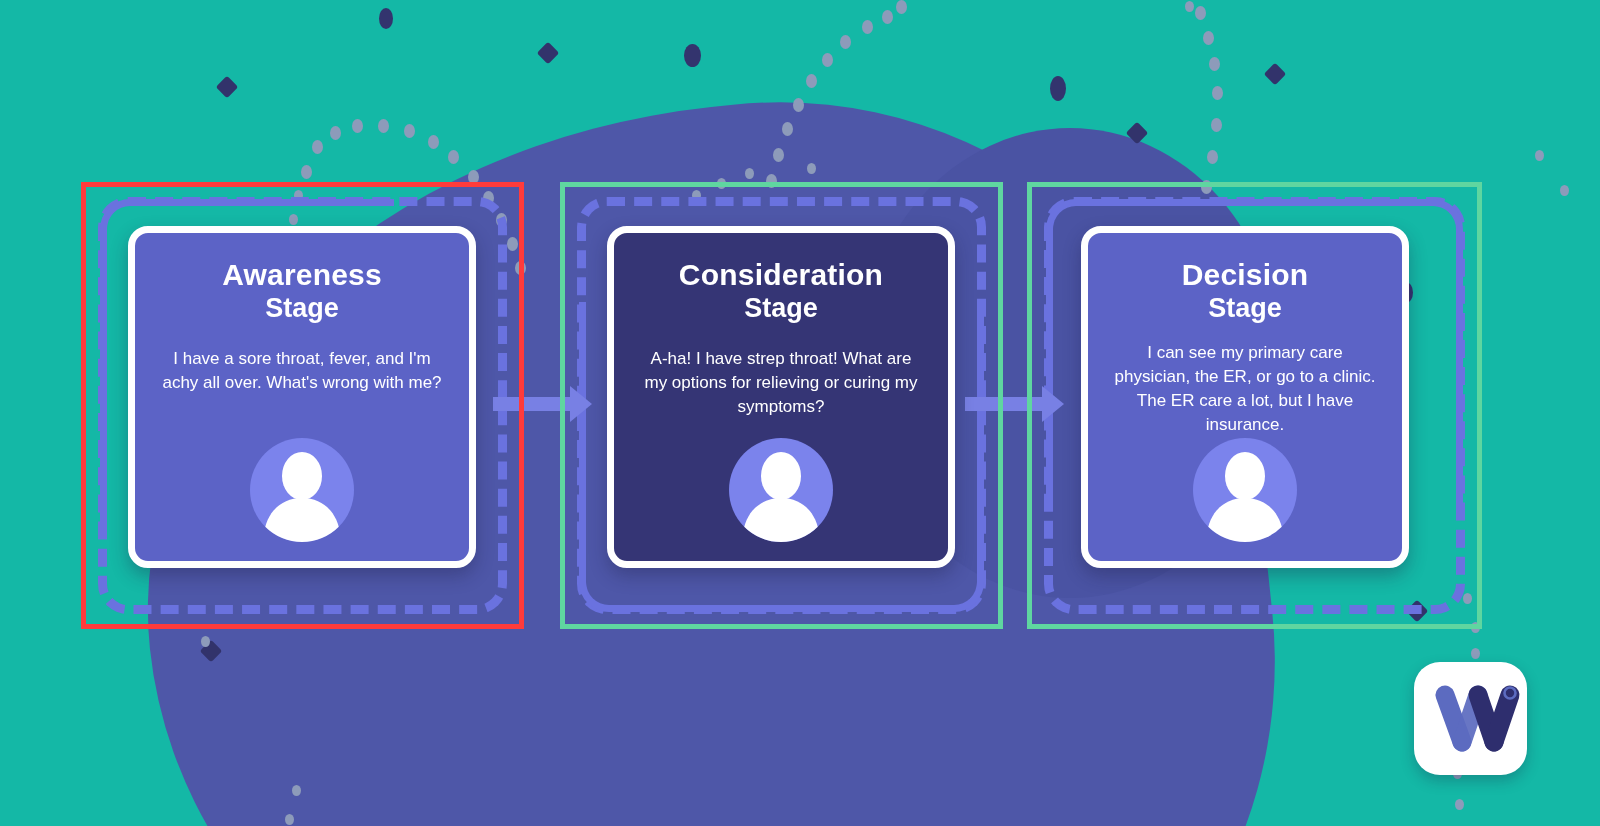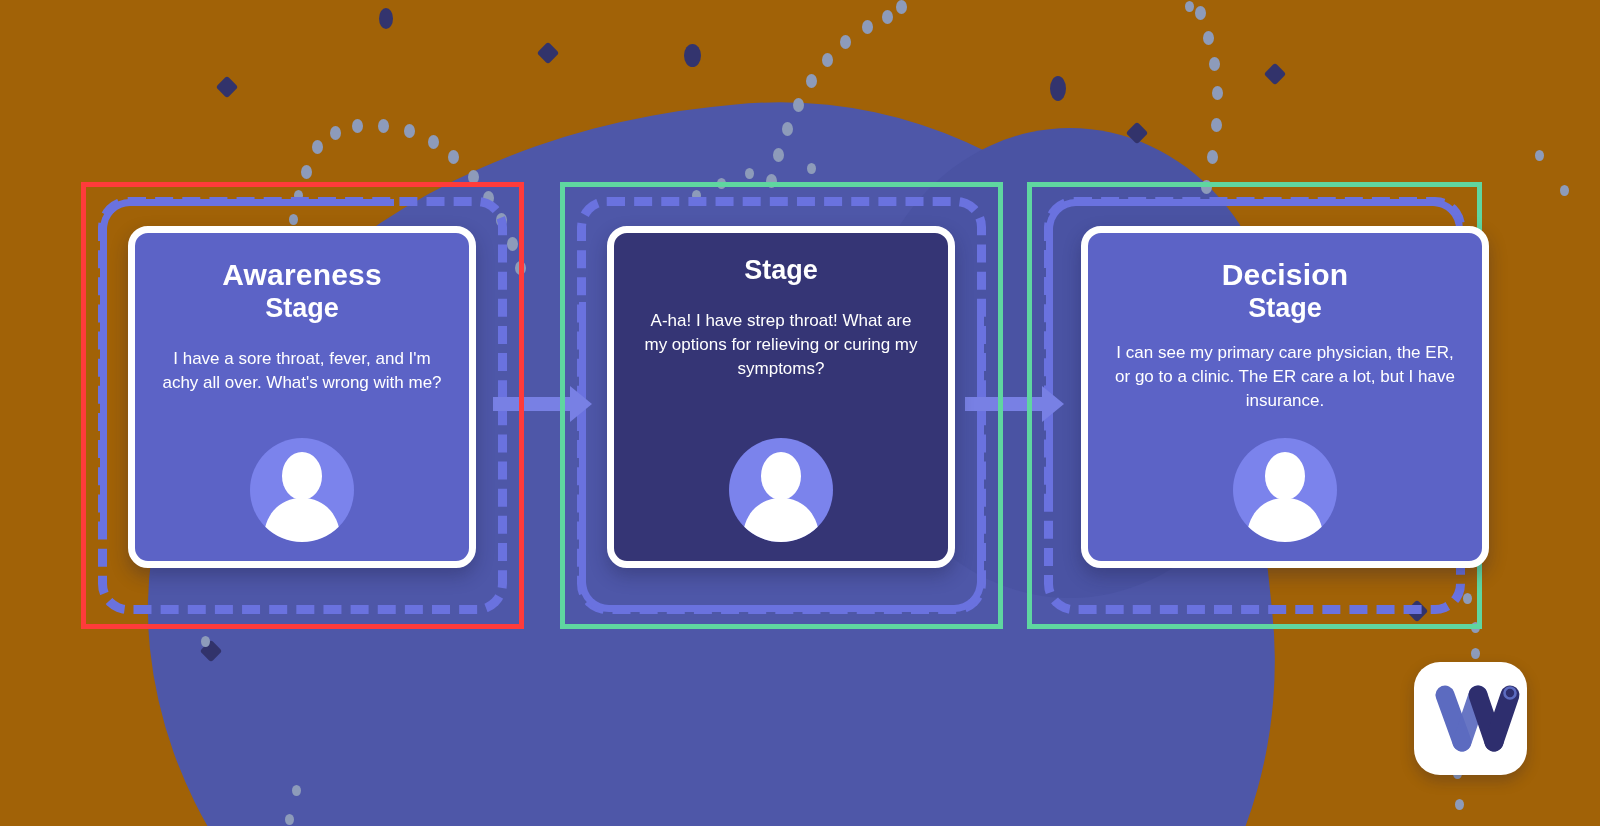--- a/index.html
+++ b/index.html
@@ -5,21 +5,21 @@
   * { margin:0; padding:0; box-sizing:border-box; }
   html,body { width:1600px; height:826px; overflow:hidden; }
   body{
     font-family:"Liberation Sans", sans-serif;
     background:#3A3B77;
     position:relative;
   }
   #stage{
     position:absolute; inset:0;
     width:1600px; height:826px;
-    background:#a16207;
+    background:#14b8a6;
     overflow:hidden;
   }
 
   
   .bg-layer{ position:absolute; inset:0; pointer-events:none; }
   .blob{
     position:absolute;
     background:#4E57A8;
     opacity:1;
   }
@@ -96,21 +96,21 @@
     width:348px; height:342px;
     border:7px solid #FFFFFF;
     border-radius:20px;
     background:#5C63C6;
     z-index:6;
     box-shadow:0 8px 18px rgba(28,28,66,.32);
     padding:20px 18px 0 18px;
     text-align:center;
     overflow:hidden;
   }
-  #col-3 .card{ left:54px; width:408px; }
+  #col-3 .card{ left:54px; width:328px; }
   .card.dark{ background:#353575; }
 
   .title-main{
     font-size:30px;
     font-weight:bold;
     color:#FFFFFF;
     line-height:1.06;
     letter-spacing:.2px;
     margin-top:6px;
   }
@@ -266,20 +266,21 @@
   </div>
 
   <div class="arrow" id="arrow-1"></div>
 
   <div class="col" id="col-2">
     <div class="outline green"></div>
     <div class="dashed-box"></div>
     <div class="solid-ring" style="left:19px;top:120px;right:19px;bottom:17px;border-top:none;border-radius:0 0 30px 30px;"></div>
 
     <div class="card dark">
+      <div class="title-main">Consideration</div>
       <div class="title-sub">Stage</div>
       <div class="body-text">A-ha! I have strep throat! What are my options for relieving or curing my symptoms?</div>
       <div class="avatar">
         <svg viewBox="0 0 104 104" xmlns="http://www.w3.org/2000/svg">
           <ellipse cx="52" cy="38" rx="20" ry="24" fill="#FFFFFF"></ellipse>
           <path d="M52 60 C30 60 16 76 14 96 A52 52 0 0 0 90 96 C88 76 74 60 52 60 Z" fill="#FFFFFF"></path>
         </svg>
       </div>
     </div>
   </div>

